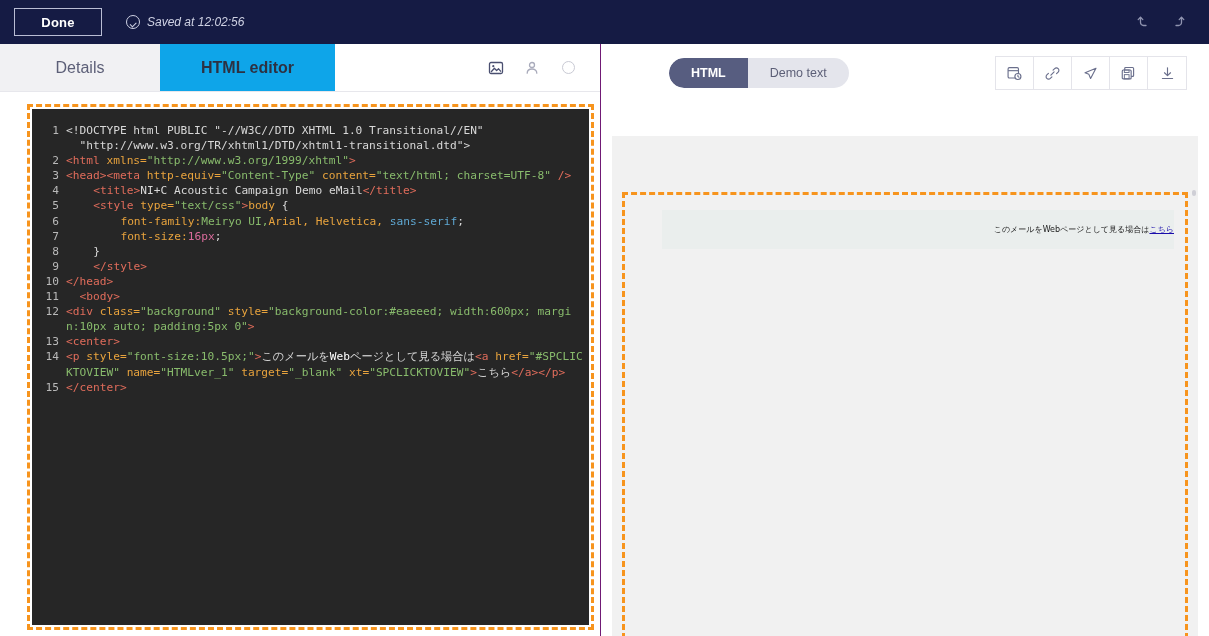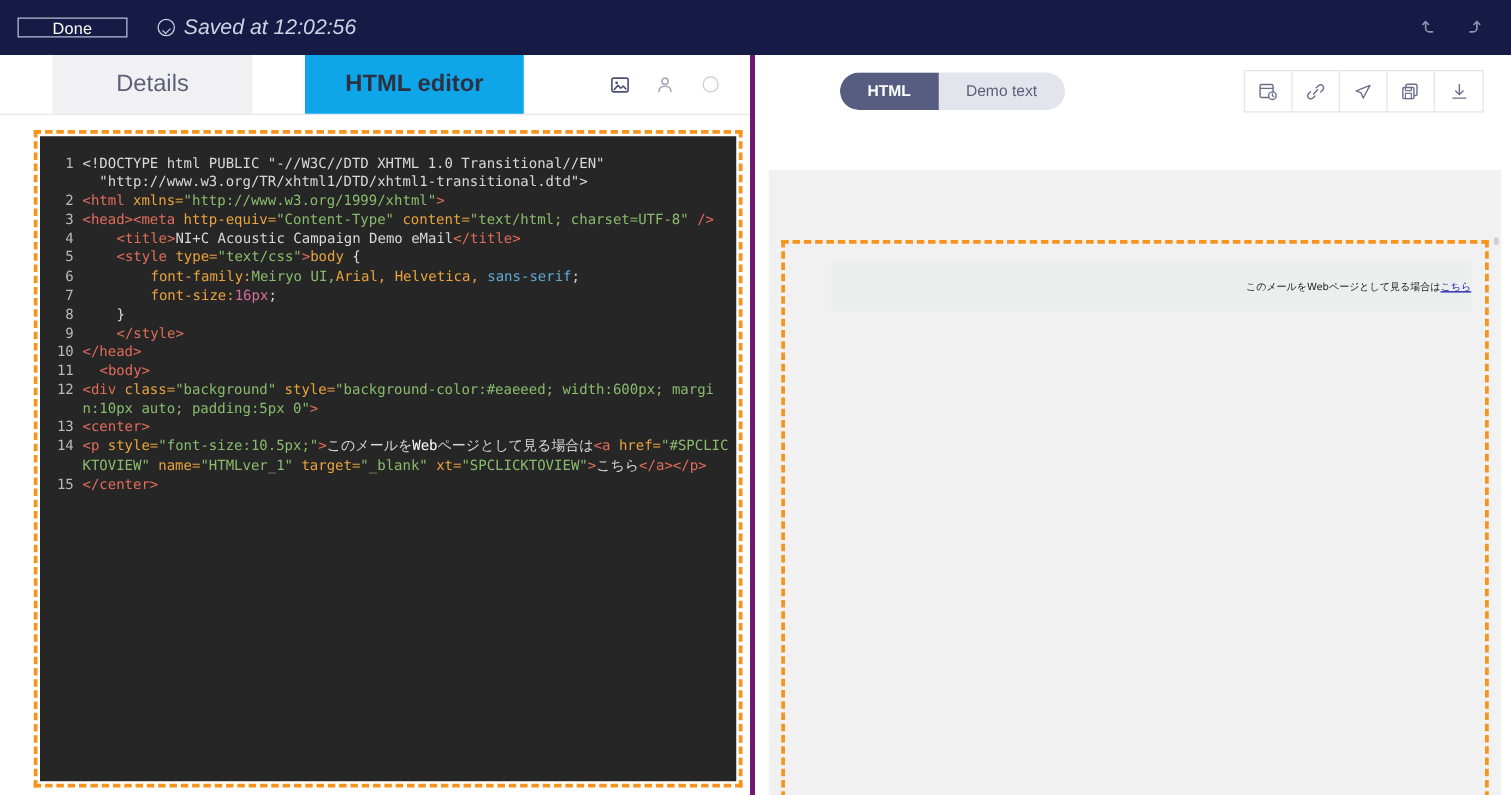--- a/index.html
+++ b/index.html
@@ -13,34 +13,34 @@
 
   
   .topbar {
     position: absolute; left: 0; top: 0;
     width: 1209px; height: 44px;
     background: #151b44;
     display: flex; align-items: center;
   }
   .done-btn {
     margin-left: 14px;
-    width: 88px; height: 16px;
+    width: 88px; height: 28px;
     border: 1px solid #b9bdd4;
     color: #ffffff;
     background: transparent;
-    font-size: 13px; font-weight: normal;
+    font-size: 13px; font-weight: bold;
     display: flex; align-items: center; justify-content: center;
     cursor: pointer;
     letter-spacing: .2px;
   }
   .saved-wrap {
     display: flex; align-items: center;
     margin-left: 24px;
     color: #cfd2e4;
-    font-size: 17px;
+    font-size: 12px;
     font-style: italic;
   }
   .check-icon {
     width: 14px; height: 14px;
     border: 1.3px solid #cfd2e4;
     border-radius: 50%;
     margin-right: 7px;
     position: relative;
     flex: none;
   }
@@ -92,23 +92,22 @@
     background: #ffffff;
   }
   .tabbar {
     position: relative;
     height: 48px;
     display: flex; align-items: stretch;
     border-bottom: 1px solid #e7e7ec;
   }
   .tab {
     display: flex; align-items: center; justify-content: center;
-    font-size: 19px;
-    cursor: pointer;
-    margin-left: 42px;
+    font-size: 16px;
+    cursor: pointer;
   }
   .tab-details {
     width: 160px;
     background: #f1f1f3;
     color: #5c5f77;
   }
   .tab-html {
     width: 175px;
     background: #0ea5e9;
     color: #2d3142;
@@ -175,21 +174,21 @@
   .t-prop  { color: #e8a33d; }
   .t-num   { color: #d96b9b; }
   .t-kw    { color: #5fa8d3; }
   .t-white { color: #ffffff; }
 
   
   .right-pane {
     position: absolute; left: 600px; top: 44px;
     width: 609px; height: 592px;
     background: #ffffff;
-    border-left: 4px solid #701a75;
+    border-left: 1px solid #701a75;
   }
   .preview-toolbar {
     position: relative;
     height: 58px;
     display: flex; align-items: center;
   }
   .seg {
     margin-left: 68px;
     display: flex;
     height: 30px;

